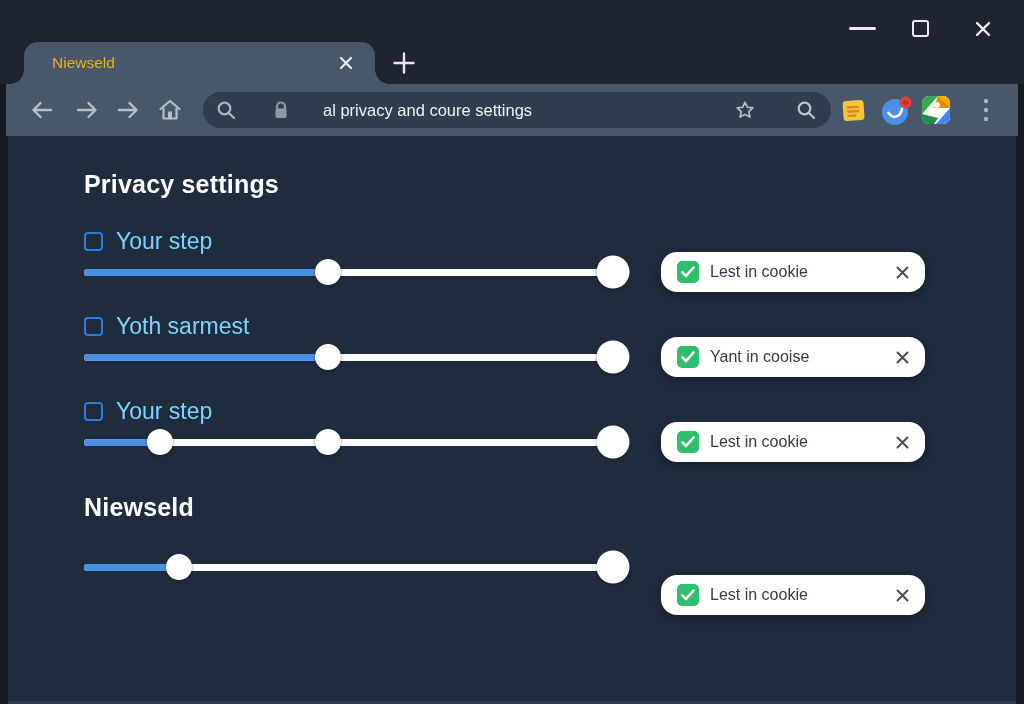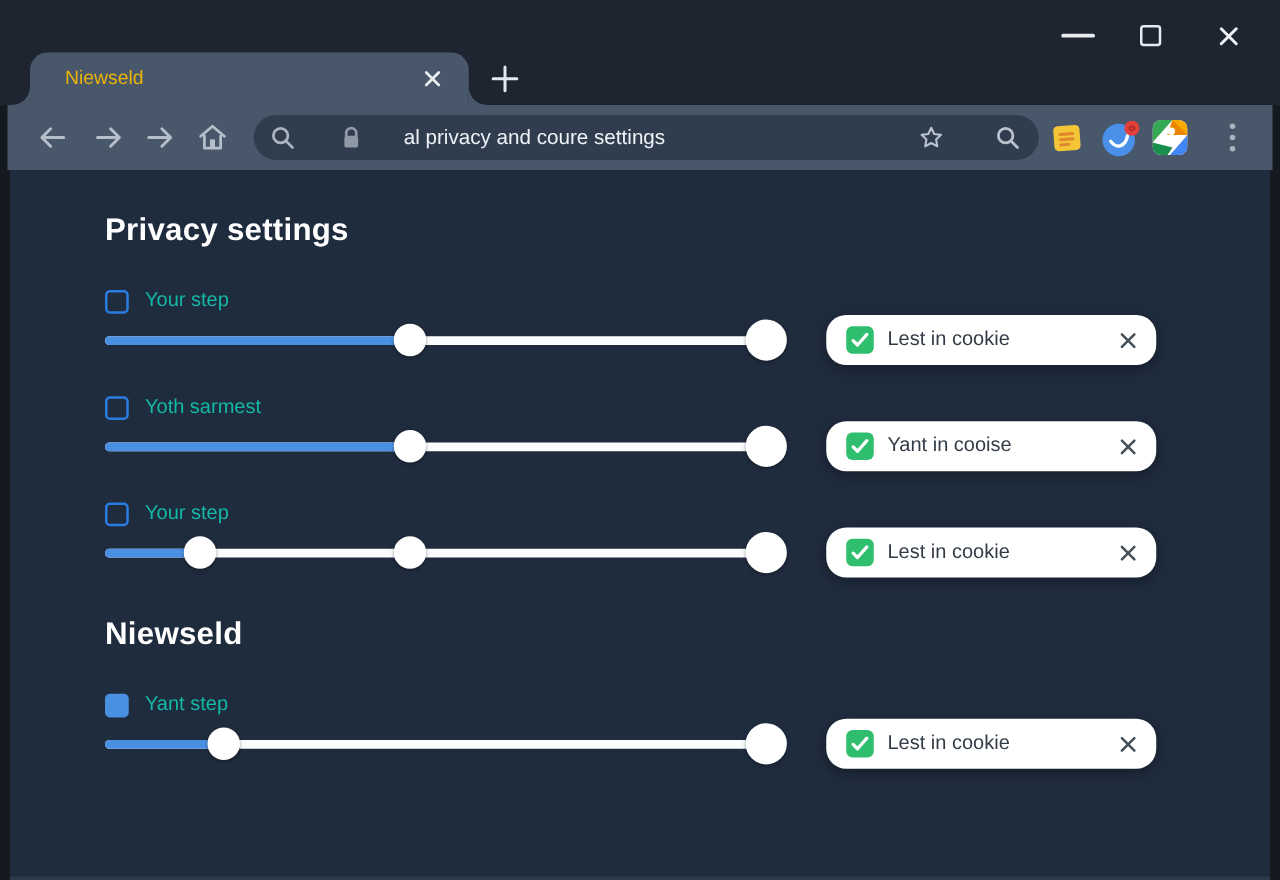--- a/index.html
+++ b/index.html
@@ -36,21 +36,21 @@
   .content{position:absolute;left:8px;right:8px;top:136px;bottom:3px;background:#1f2c3e;
            box-sizing:border-box;padding:32px 0 0 76px;overflow:hidden;}
   .bottom-edge{position:absolute;left:8px;right:8px;bottom:0;height:3px;background:#2d3a4b;}
   .section-title{font-size:25px;line-height:32px;font-weight:700;color:#ffffff;margin:36px 0 0 0;letter-spacing:.2px;}
   .section-title.first{margin-top:0;}
   .setting-row{position:relative;width:543px;height:54px;margin-top:31px;}
   .row-head{display:flex;align-items:center;height:20px;}
   .checkbox{width:19px;height:19px;border-radius:4px;box-sizing:border-box;flex:0 0 auto;}
   .checkbox.unchecked{border:2.5px solid #2b7ce0;background:transparent;}
   .checkbox.checked{background:#4a90e2;}
-  .row-label{margin-left:13px;font-size:16px;color:#14b8a6;}
+  .row-label{margin-left:13px;font-size:23px;color:#7dd3fc;}
   .slider{position:relative;margin-top:8px;width:543px;height:26px;}
   .track{position:absolute;left:0;top:9.5px;width:100%;height:7px;border-radius:4px;background:#fbfcfd;}
   .fill{position:absolute;left:0;top:9.5px;height:7px;border-radius:4px 0 0 4px;background:#4a90e2;}
   .handle{position:absolute;top:13px;transform:translate(-50%,-50%);background:#ffffff;border-radius:50%;
           box-shadow:0 1px 3px rgba(0,0,0,.4);}
   .handle.small{width:26px;height:26px;}
   .handle.large{width:33px;height:33px;}
   .toast{position:absolute;left:577px;top:21px;width:264px;height:40px;background:#ffffff;border-radius:16px;
          display:flex;align-items:center;box-shadow:0 3px 10px rgba(0,0,0,.35);}
   .toast-check{margin-left:16px;width:22px;height:22px;border-radius:5px;background:#2fbe6e;
@@ -252,24 +252,20 @@
         <span class="toast-text">Lest in cookie</span>
         <span class="toast-x">
           <svg width="15" height="15" viewBox="0 0 15 15">
             <path d="M2.5 2.5 L12.5 12.5 M12.5 2.5 L2.5 12.5" stroke="#454f59" stroke-width="2" stroke-linecap="round"></path>
           </svg>
         </span>
       </div>
     </div>
     <div class="section-title">Niewseld</div>
     <div class="setting-row">
-      <div class="row-head">
-        <div class="checkbox checked"></div>
-        <span class="row-label">Yant step</span>
-      </div>
       <div class="slider">
         <div class="track"></div>
         <div class="fill" style="width: 17.5%;"></div>
         <div class="handle small" style="left: 17.5%;"></div>
         <div class="handle large" style="left: 97.5%;"></div>
       </div>
       <div class="toast">
         <span class="toast-check">
           <svg width="14" height="12" viewBox="0 0 14 12">
             <path d="M1.5 6.5 L5 10 L12.5 1.5" stroke="#ffffff" stroke-width="2.6" fill="none" stroke-linecap="round" stroke-linejoin="round"></path>

